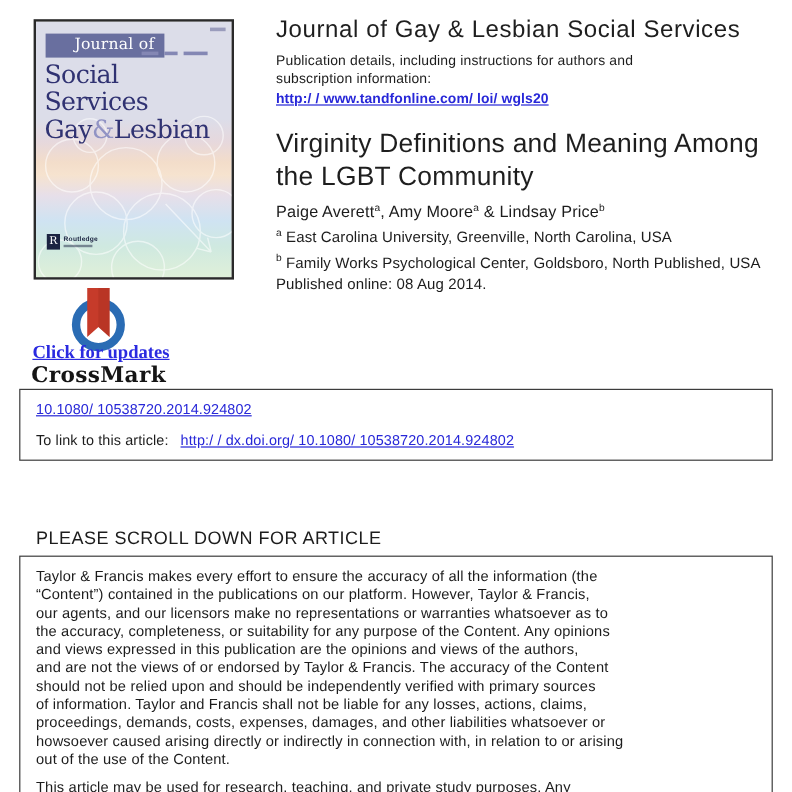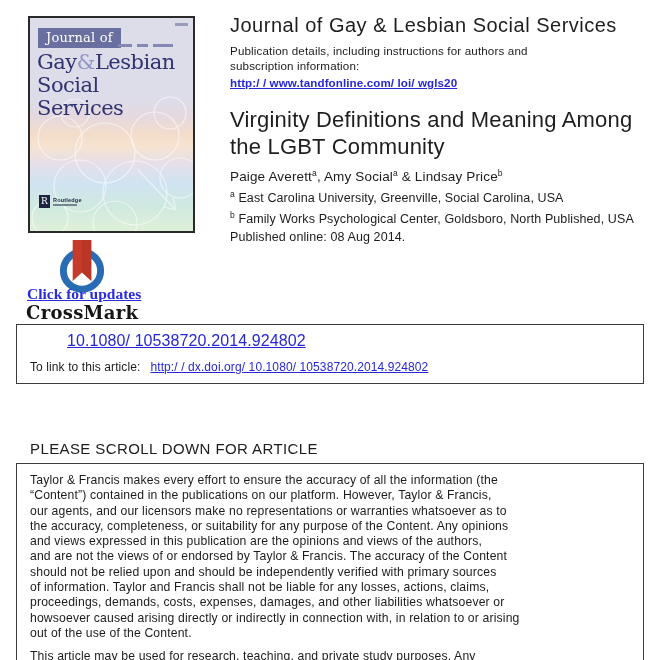--- a/index.html
+++ b/index.html
@@ -18,21 +18,21 @@
     background: linear-gradient(180deg,
       #dcdde9 0%, #dcdde9 38%, #e6d8dd 47%, #f3ddca 55%, #f6e3cf 60%,
       #e7dfe9 68%, #cfe3f2 78%, #cfe9e0 88%, #dff0d9 100%);
     overflow: hidden;
   }
   .cover-circles { position: absolute; left: 0; top: 0; width: 100%; height: 100%; }
   .cover-badge {
     position: absolute; left: 8px; top: 10px;
     background: #696f9f; color: #ffffff;
     font-family: "DejaVu Serif", serif; font-size: 13px;
-    padding: 2px 8px 3px 8px; letter-spacing: 0.2px;
+    padding: 2px 8px 3px 24px; letter-spacing: 0.2px;
   }
   .cover-issue { position: absolute; left: 88px; top: 18px; }
   .cover-issue i { display: inline-block; height: 3px; background: #8487b4; margin-right: 5px; vertical-align: middle; }
   .cover-issue i:nth-child(1) { width: 14px; }
   .cover-issue i:nth-child(2) { width: 11px; }
   .cover-issue i:nth-child(3) { width: 20px; }
   .cover-corner { position: absolute; right: 5px; top: 5px; width: 13px; height: 2.5px; background: #9a9cbc; }
   .cover-title {
     position: absolute; left: 7px; top: 33px; width: 153px;
     font-family: "DejaVu Serif", serif; color: #303272;
@@ -79,21 +79,21 @@
   }
   .cm-link {
     position: absolute; left: 27px; top: 285px;
     font-family: Liberation Serif, serif; font-size: 15.5px; font-weight: bold;
     color: #2a2ae0; text-decoration: underline;
   }
 
   
   .box { position: absolute; left: 16px; width: 628px; border: 1.5px solid #3c3c3c; background: #ffffff; }
   .cite-box { top: 324px; padding: 8px 13px; font-size: 12px; line-height: 16px; letter-spacing: 0.1px; }
-  .doi-link { display: block; width: max-content; font-size: 16px; margin-left: 37px; }
+  .doi-link { display: block; width: max-content; font-size: 12px; }
   .linkline { margin-top: 10px; }
   .linkline .link { margin-left: 10px; }
 
   .scroll-note { position: absolute; left: 30px; top: 440px; font-size: 15px; letter-spacing: 0.4px; }
 
   .disclaimer-box { top: 463px; height: 260px; padding: 9px 13px; font-size: 12.2px; line-height: 15.3px; letter-spacing: 0.15px; }
   .disclaimer-box p + p { margin-top: 8px; }
 </style>
 </head>
 <body>
@@ -113,41 +113,41 @@
         <circle cx="85" cy="205" r="22"></circle>
         <circle cx="140" cy="95" r="16"></circle>
         <circle cx="45" cy="95" r="14"></circle>
         <path d="M108 152 L146 192 M146 192 L134 189 M146 192 L143 180"></path>
       </g>
     </svg>
     <div class="cover-badge">Journal of</div>
     <div class="cover-issue"><i></i><i></i><i></i></div>
     <div class="cover-corner"></div>
     <div class="cover-title">
+      <div>Social Services</div>
       <div><span>Gay</span><span class="amp">&amp;</span><span>Lesbian</span></div>
-      <div>Social Services</div>
     </div>
     <div class="cover-logo">
       <span class="rbox">R</span>
       <span class="rtext">
         <span class="rname">Routledge</span>
         <i class="rbar"></i>
       </span>
     </div>
   </div>
 
   <div class="head-col">
     <h1 class="journal-title">Journal of Gay &amp; Lesbian Social Services</h1>
     <p class="pubdetails preline">Publication details, including instructions for authors and
 subscription information:</p>
     <a class="link journal-url" href="#">http:/ / www.tandfonline.com/ loi/ wgls20</a>
     <h2 class="article-title preline">Virginity Definitions and Meaning Among
 the LGBT Community</h2>
-    <p class="authors"><span>Paige Averett</span><sup>a</sup><span>, Amy Social</span><sup>a</sup><span> &amp; Lindsay Price</span><sup>b</sup></p>
-    <p class="affil"><sup>a</sup> <span>East Carolina University, Greenville, Social Carolina, USA</span></p>
+    <p class="authors"><span>Paige Averett</span><sup>a</sup><span>, Amy Moore</span><sup>a</sup><span> &amp; Lindsay Price</span><sup>b</sup></p>
+    <p class="affil"><sup>a</sup> <span>East Carolina University, Greenville, North Carolina, USA</span></p>
     <p class="affil"><sup>b</sup> <span>Family Works Psychological Center, Goldsboro, North Published, USA</span></p>
     <p class="published">Published online: 08 Aug 2014.</p>
   </div>
 
   <div class="crossmark">
     <svg width="54" height="54" viewBox="0 0 54 58">
       <circle cx="27" cy="34" r="20" fill="none" stroke="#2a6cb4" stroke-width="7.5"></circle>
       <polygon points="17,1 37,1 37,45 27,36 17,45" fill="#c63b2a"></polygon>
       <polygon points="27,1 37,1 37,45 27,36" fill="#a82f1f" opacity="0.45"></polygon>
     </svg>

